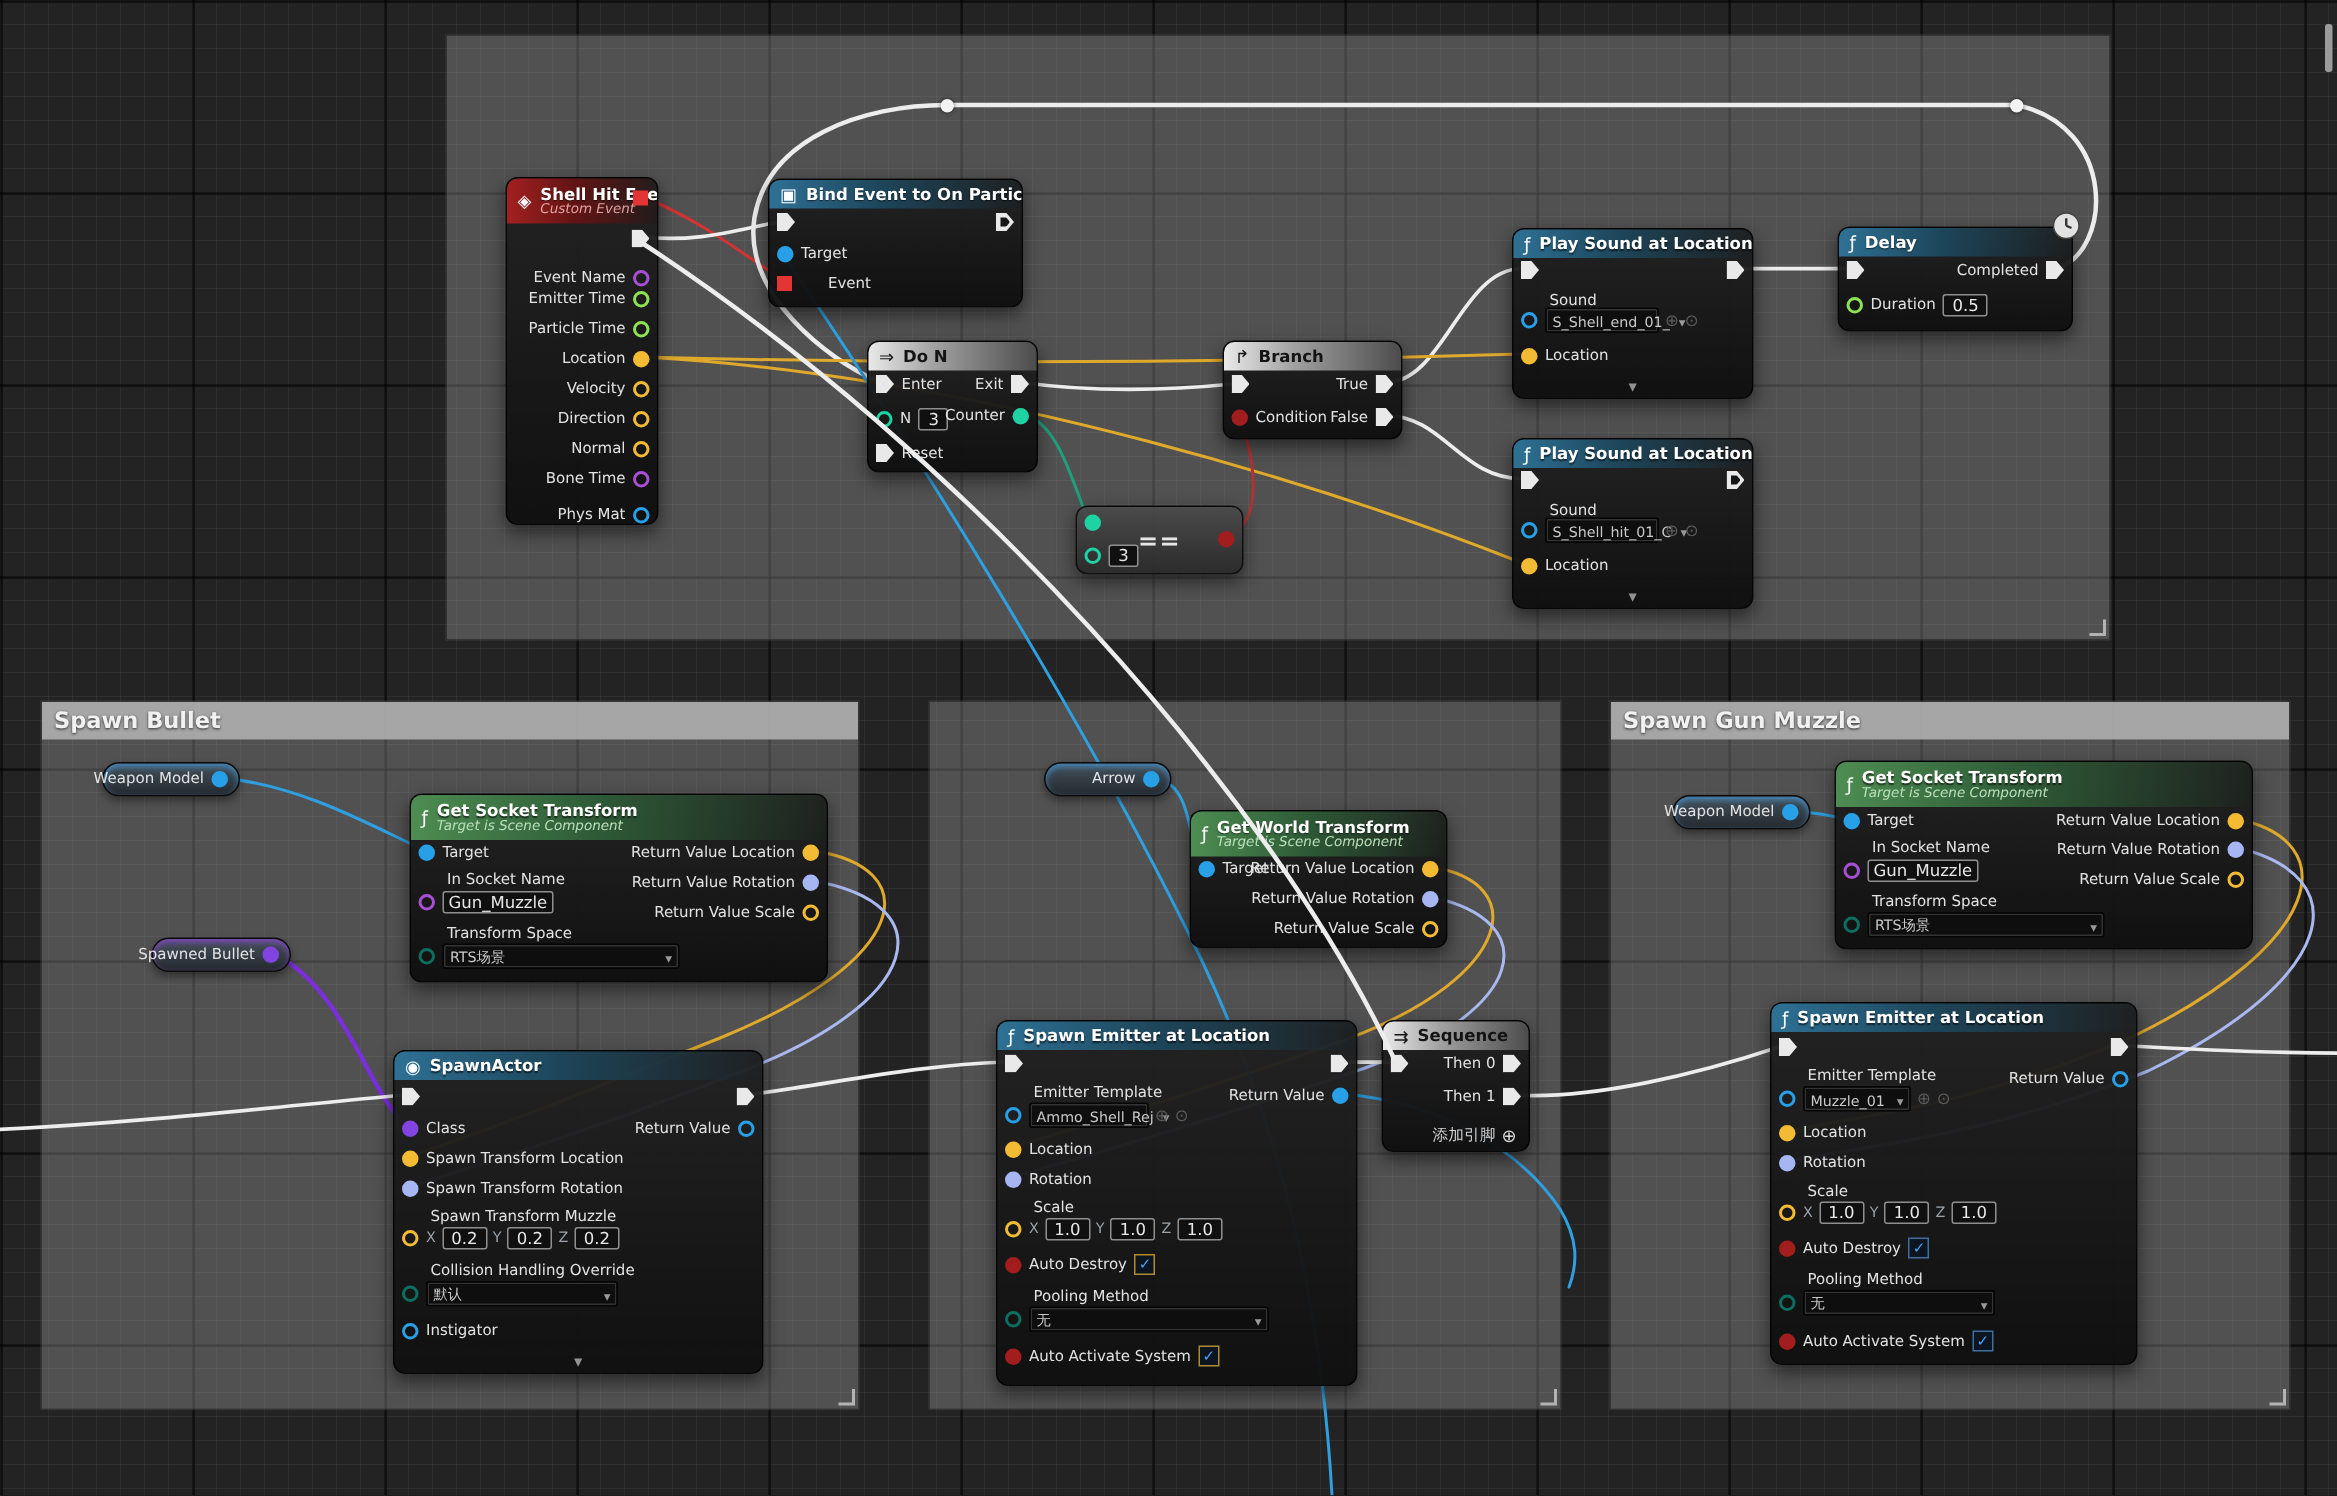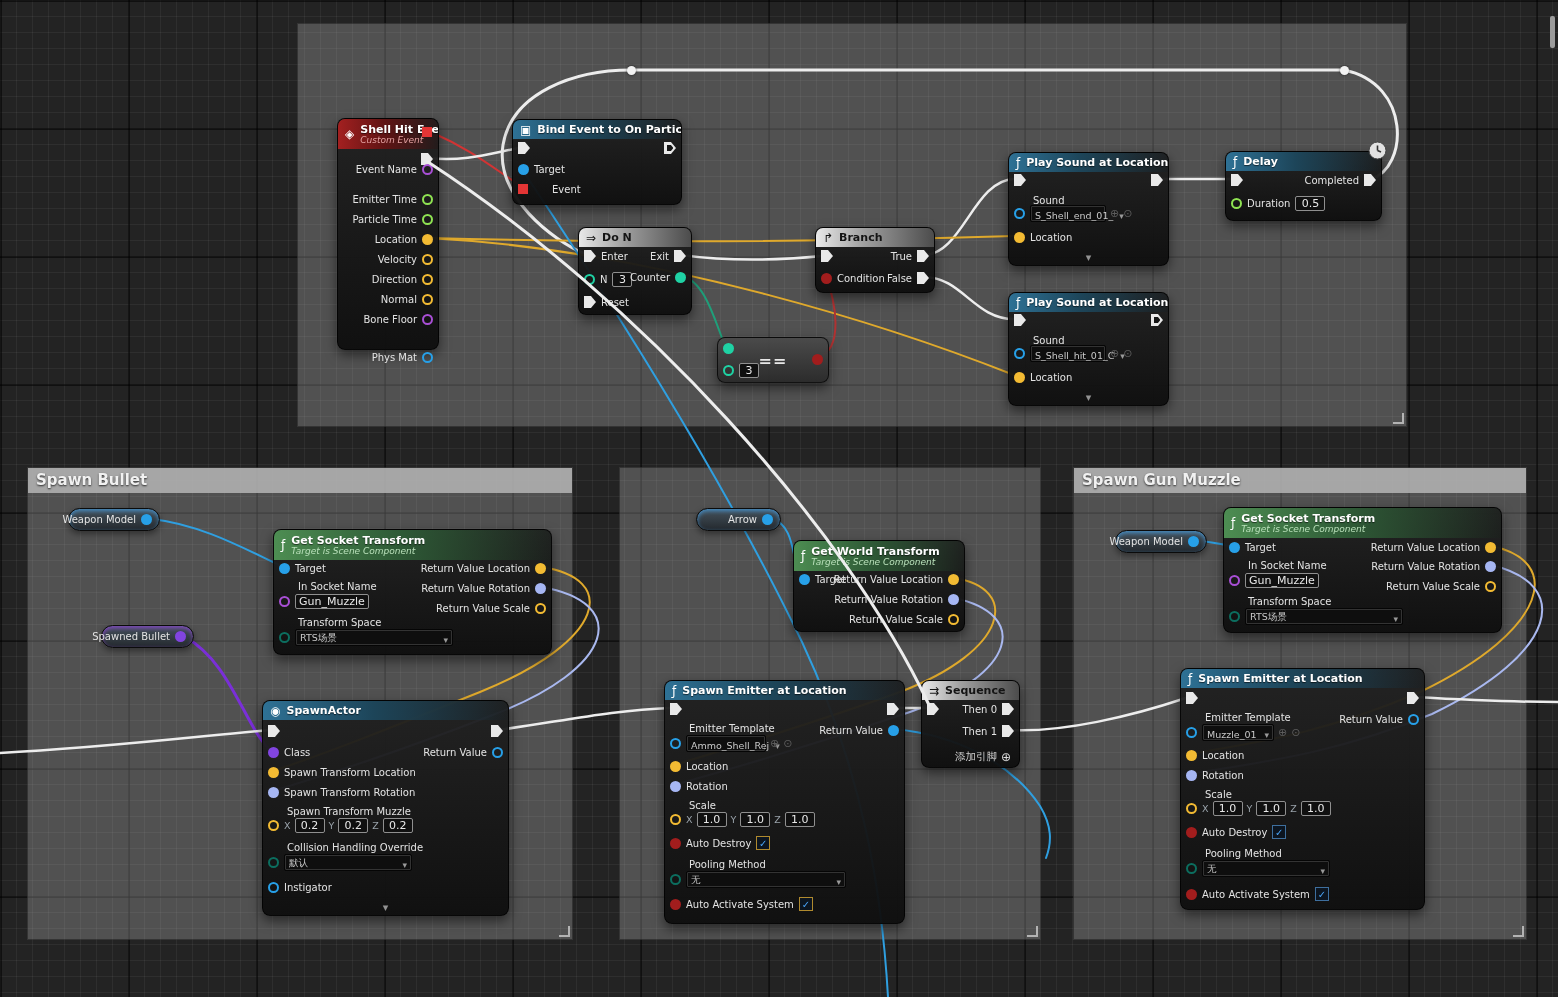--- a/index.html
+++ b/index.html
@@ -142,21 +142,21 @@
           <span class="nicon">◈</span>
           <div class="ht">
             <div class="ntitle">Shell Hit Event</div>
             <div class="nsub">Custom Event</div>
           </div>
         </div>
         <span class="p sq conn hdrpin" style="--c: #e43535; top: 8px;"></span>
         <div class="item r" style="top: 31px;">
           <span class="p exec conn"></span>
         </div>
-        <div class="item r" style="top: 41px;">
+        <div class="item r" style="top: 57px;">
           <span class="p dot hollow" style="--c: #a94fd6;"></span>
           <span class="plabel">Event Name</span>
         </div>
         <div class="item r" style="top: 71px;">
           <span class="p dot hollow" style="--c: #8fe352;"></span>
           <span class="plabel">Emitter Time</span>
         </div>
         <div class="item r" style="top: 91px;">
           <span class="p dot hollow" style="--c: #8fe352;"></span>
           <span class="plabel">Particle Time</span>
@@ -172,23 +172,23 @@
         <div class="item r" style="top: 151px;">
           <span class="p dot hollow" style="--c: #f3bb33;"></span>
           <span class="plabel">Direction</span>
         </div>
         <div class="item r" style="top: 171px;">
           <span class="p dot hollow" style="--c: #f3bb33;"></span>
           <span class="plabel">Normal</span>
         </div>
         <div class="item r" style="top: 191px;">
           <span class="p dot hollow" style="--c: #a94fd6;"></span>
-          <span class="plabel">Bone Floor</span>
-        </div>
-        <div class="item r" style="top: 229px;">
+          <span class="plabel">Bone Time</span>
+        </div>
+        <div class="item r" style="top: 215px;">
           <span class="p dot hollow" style="--c: #27a0e8;"></span>
           <span class="plabel">Phys Mat</span>
         </div>
       </div>
       <div class="node" style="left: 512px; top: 119px; width: 168px; height: 84px;">
         <div class="nhead t-fn" style="height: 19px;">
           <span class="nicon">▣</span>
           <div class="ht">
             <div class="ntitle">Bind Event to On Particle Collide</div>
           </div>

